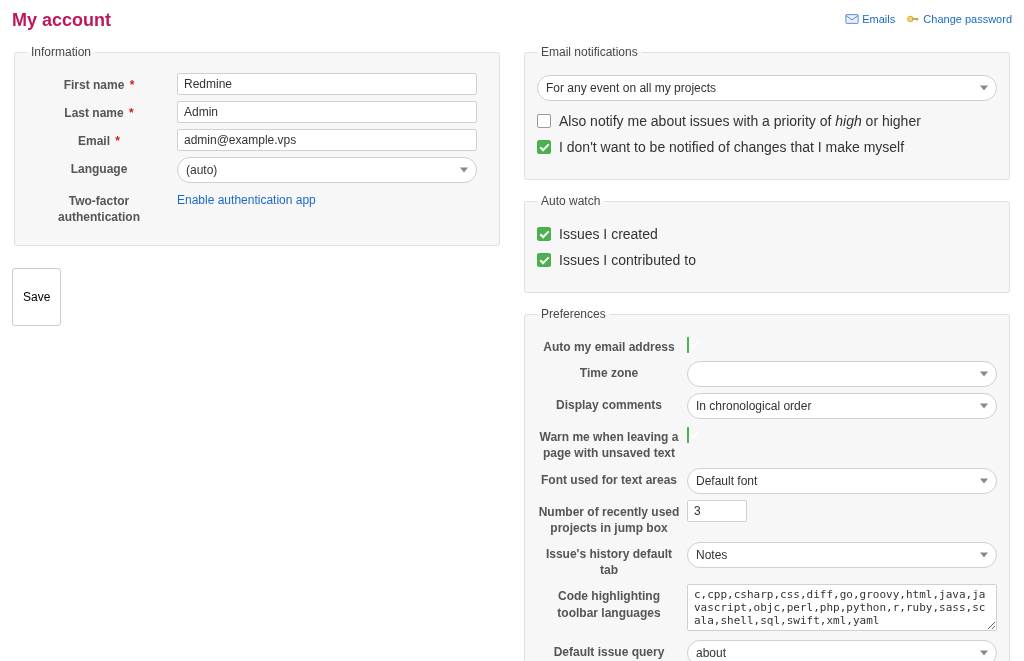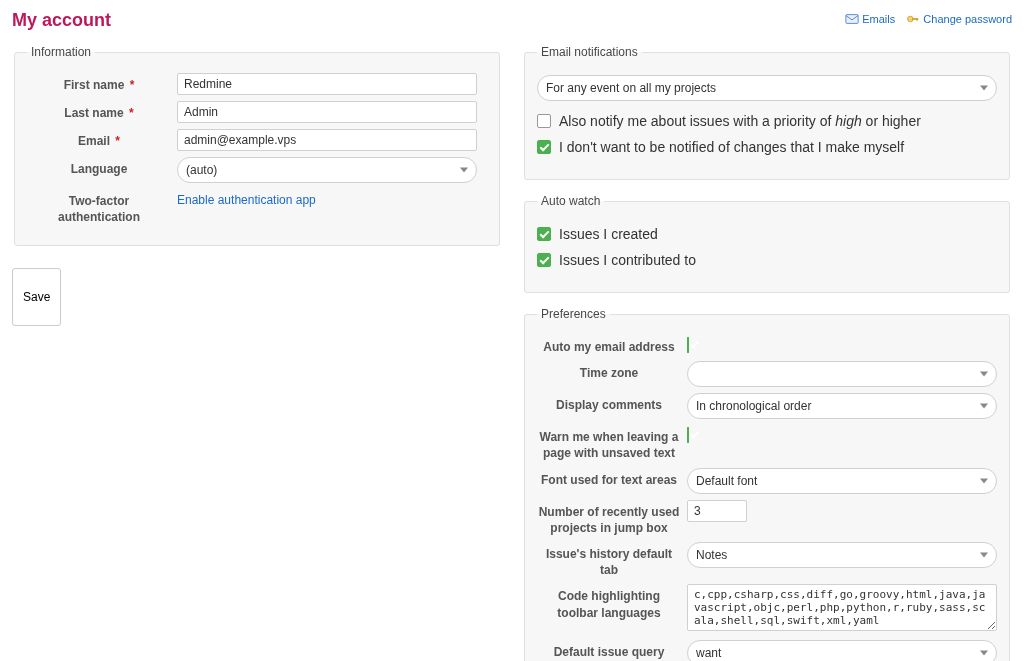--- a/index.html
+++ b/index.html
@@ -303,21 +303,21 @@
 
       <div class="form-row">
         <label class="fld">Code highlighting toolbar languages</label>
         <div class="ctrl"><textarea class="full" rows="3" style="">c,cpp,csharp,css,diff,go,groovy,html,java,javascript,objc,perl,php,python,r,ruby,sass,scala,shell,sql,swift,xml,yaml</textarea></div>
       </div>
 
       <div class="form-row">
         <label class="fld">Default issue query</label>
         <div class="ctrl">
           <div class="sel-wrap full">
-            <span>want</span>
+            <span>about</span>
             <span class="caret"></span>
           </div>
         </div>
       </div>
 
     </fieldset>
   </div>
 </div>
 
 </body></html>

